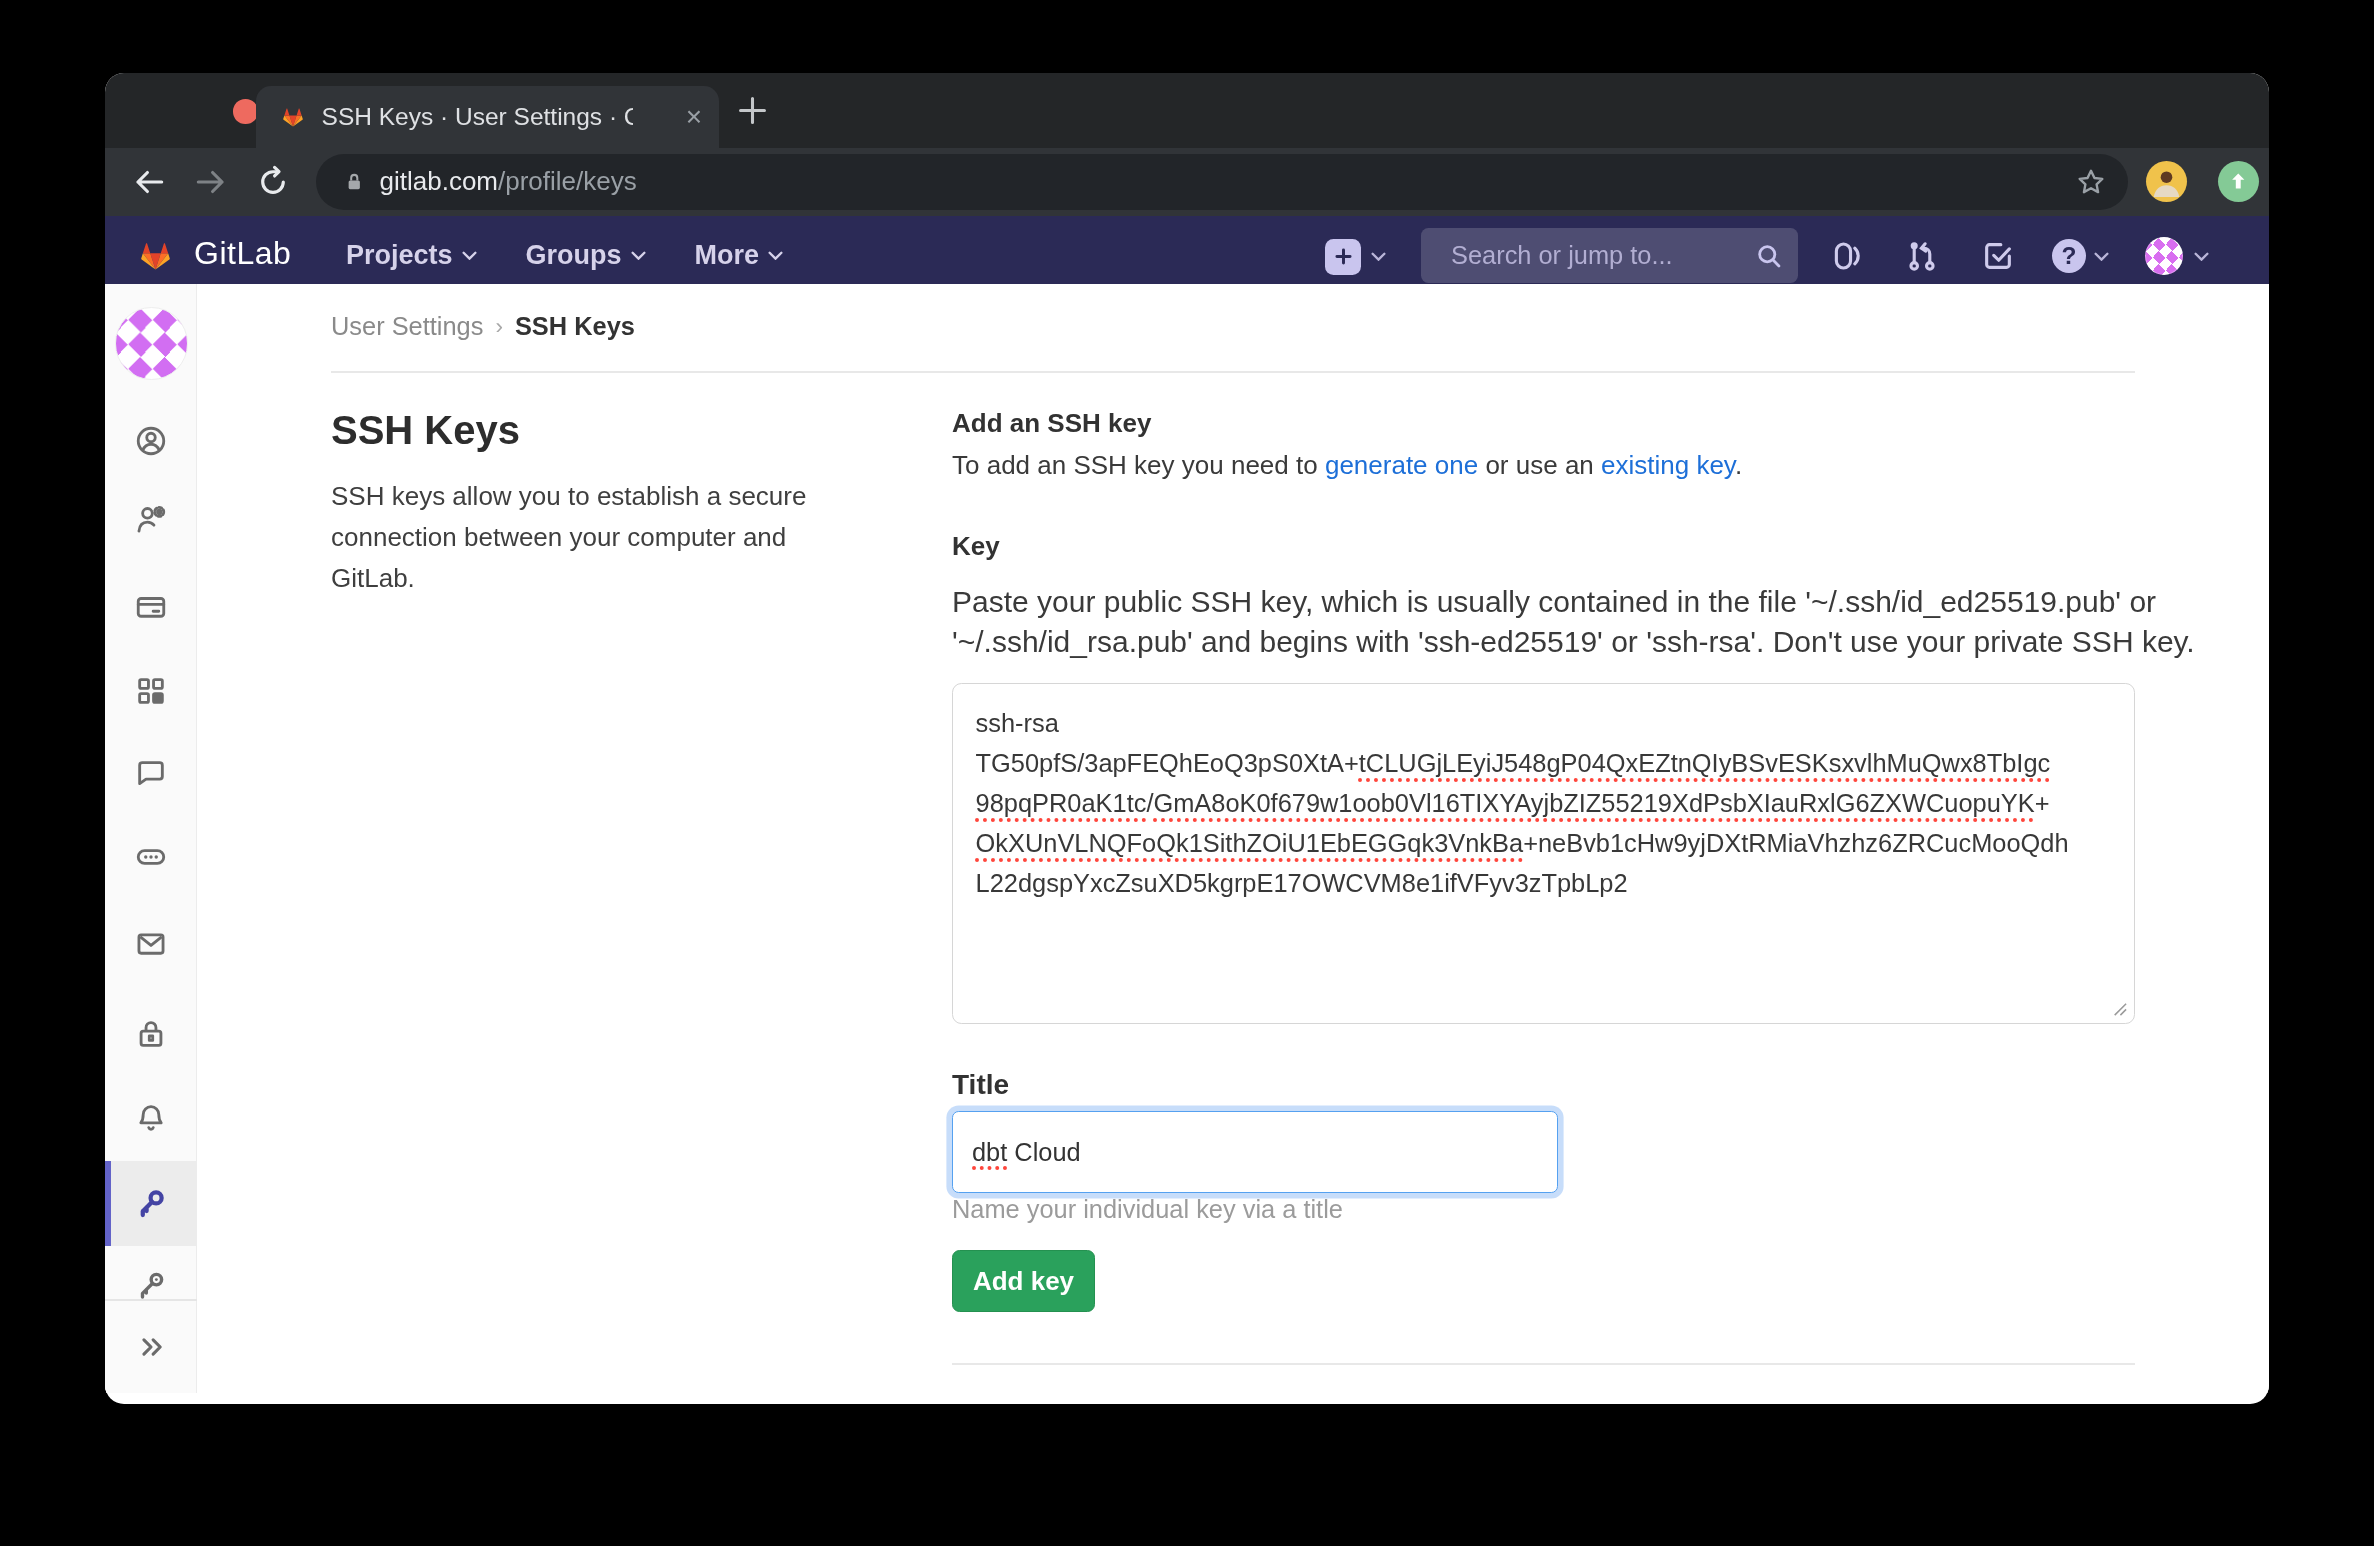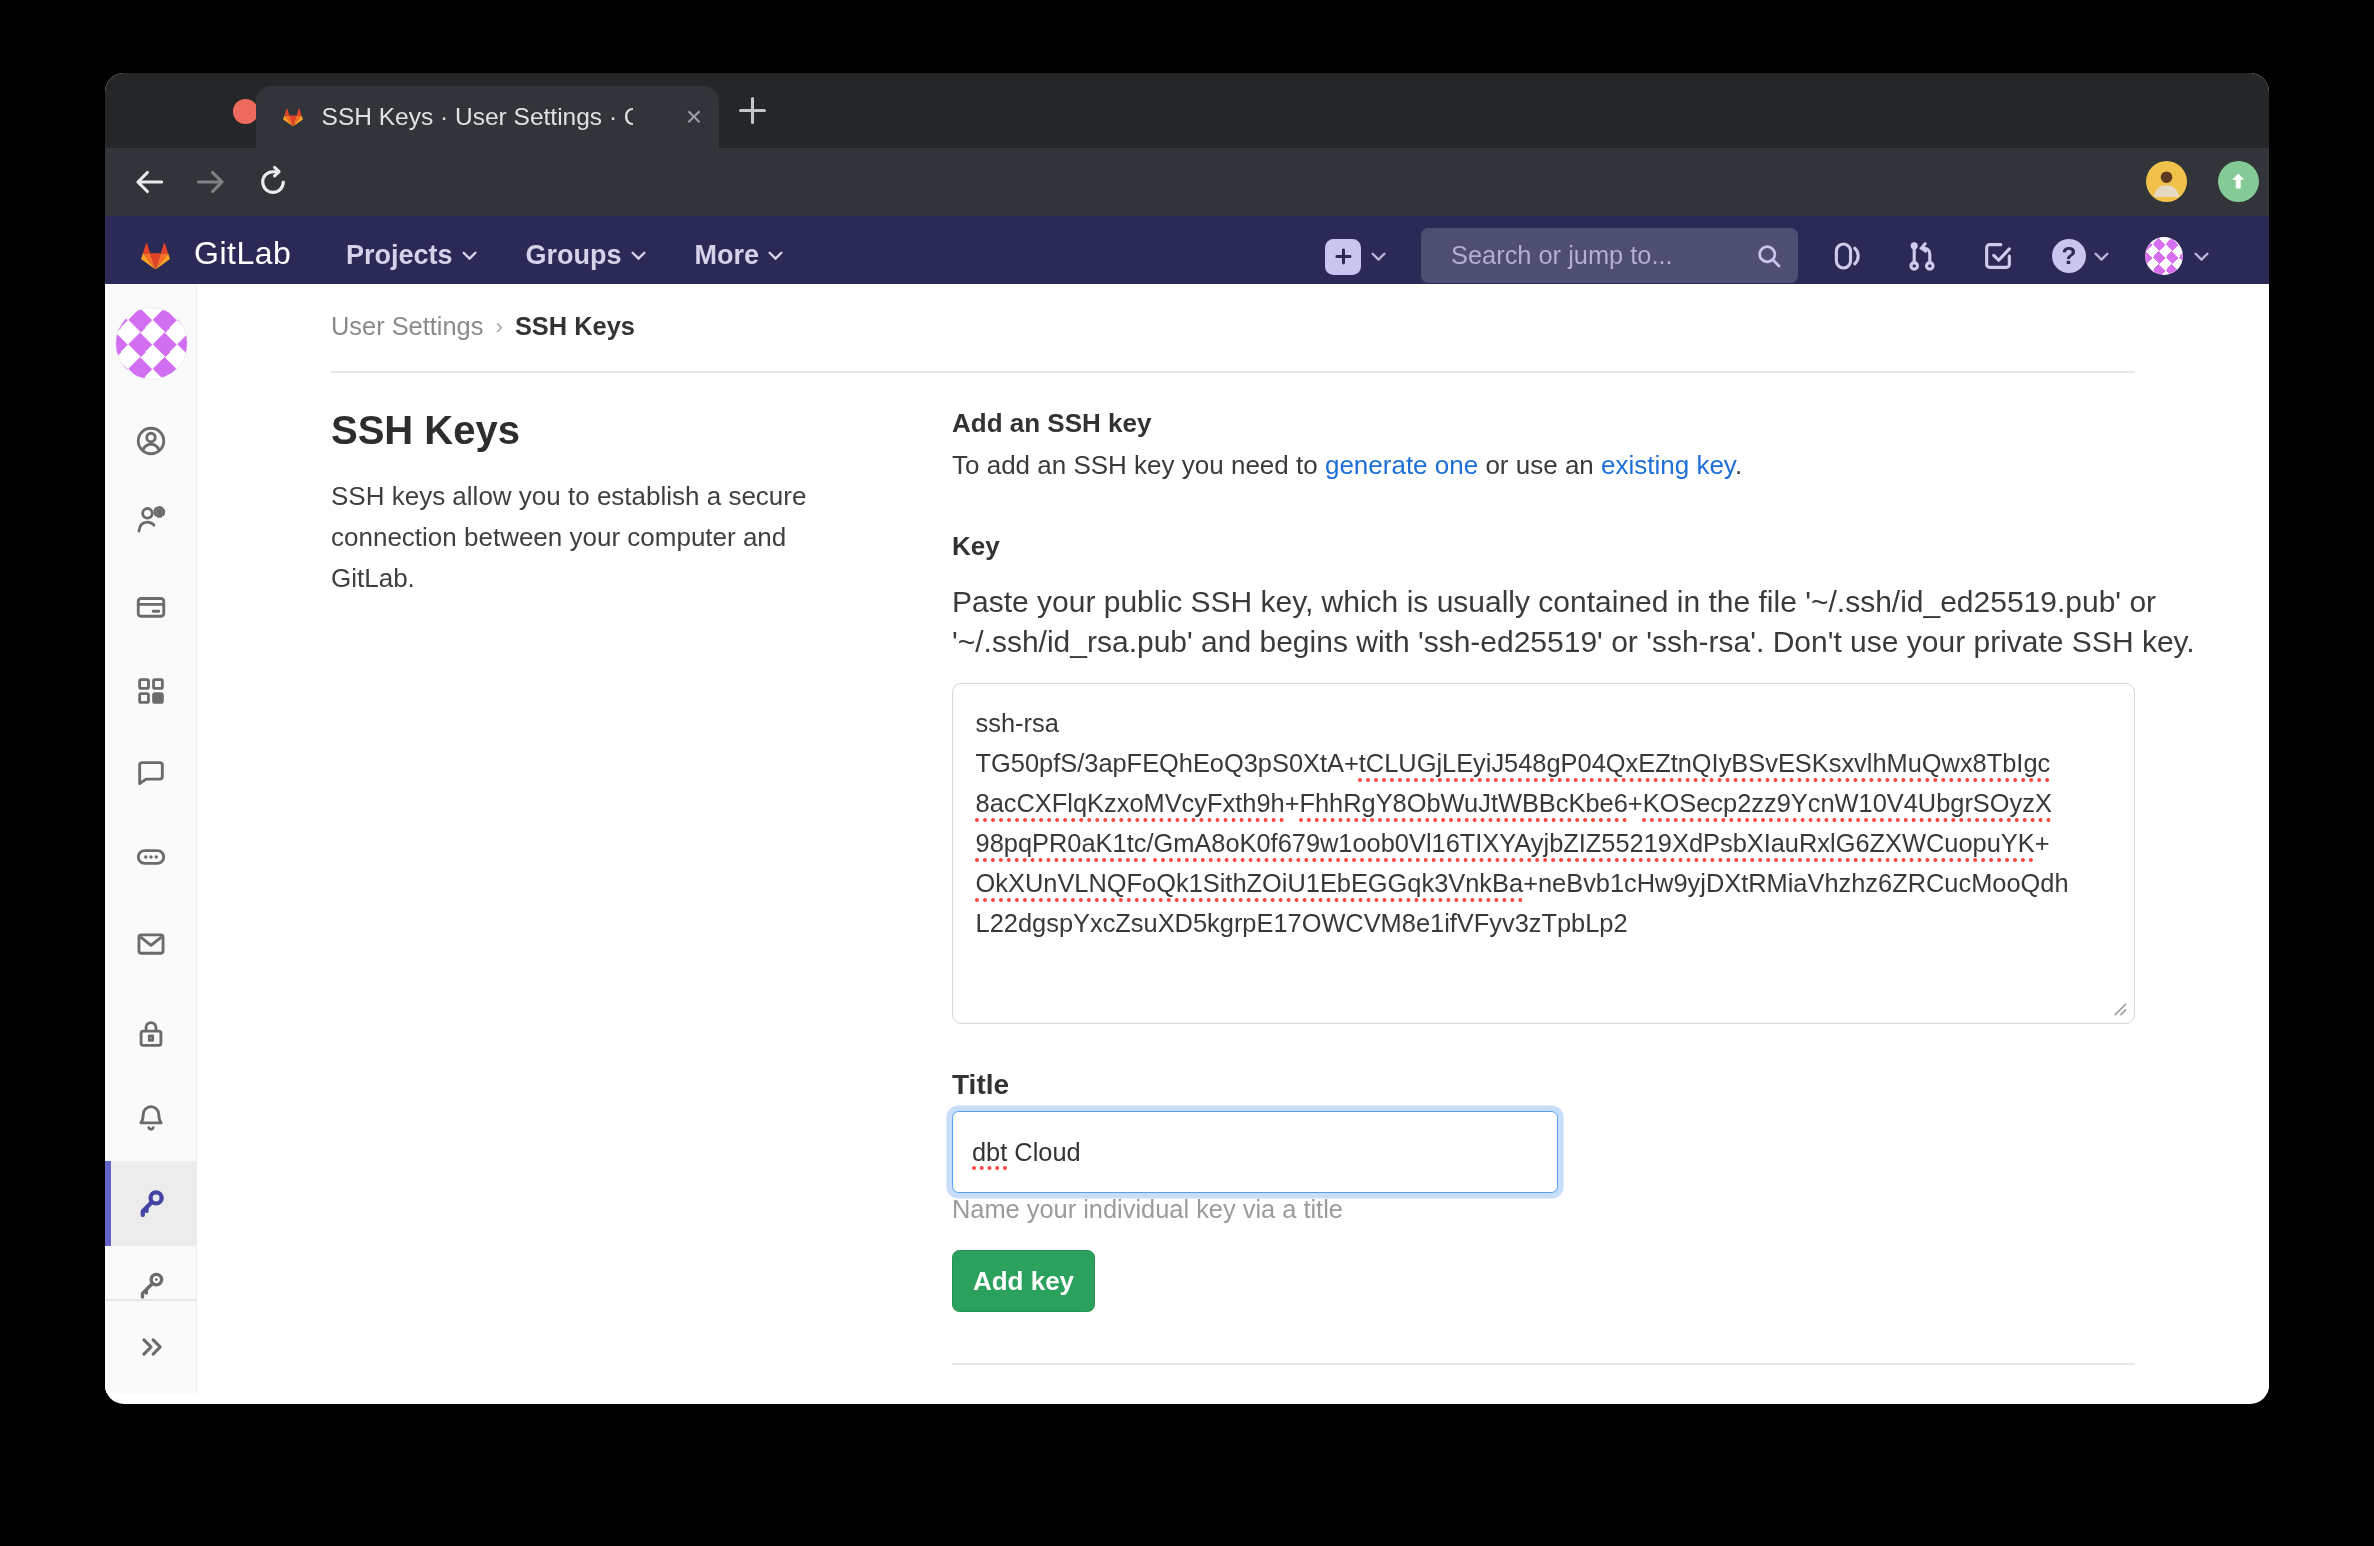--- a/index.html
+++ b/index.html
@@ -149,20 +149,30 @@
       <path d="M20 12H5M11 6l-6 6 6 6"></path>
     </svg>
     <svg class="navbtn btn-fwd" viewBox="0 0 24 24" stroke="#7e8286" stroke-width="2" fill="none" stroke-linecap="round" stroke-linejoin="round">
       <path d="M4 12h15M13 6l6 6-6 6"></path>
     </svg>
     <svg class="navbtn btn-reload" viewBox="0 0 24 24" stroke="#e8eaed" stroke-width="2" fill="none" stroke-linecap="round" stroke-linejoin="round">
       <path d="M18.5 12A6.5 6.5 0 1 1 12 5.5h3"></path>
       <path d="M13 2.8 15.8 5.5 13 8.2"></path>
     </svg>
 
+    <div class="urlpill">
+      <svg class="lock" viewBox="0 0 24 24">
+        <rect x="6.5" y="10.5" width="11" height="8.5" rx="1.5" fill="#a5a8ab"></rect>
+        <path d="M9 10.5V8a3 3 0 0 1 6 0v2.5" fill="none" stroke="#a5a8ab" stroke-width="2"></path>
+      </svg>
+      <div class="url"><span>gitlab.com</span><span class="path">/profile/keys</span></div>
+      <svg class="star" viewBox="0 0 24 24" fill="none" stroke="#9aa0a6" stroke-width="1.8" stroke-linejoin="round">
+        <path d="M12 3.6 14.6 9l5.9.7-4.3 4.1 1.1 5.8L12 16.7 6.7 19.6l1.1-5.8L3.5 9.7 9.4 9z"></path>
+      </svg>
+    </div>
 
     <div class="chromeavatar">
       <svg viewBox="0 0 24 24">
         <circle cx="12" cy="9.5" r="3.4" fill="#5f3a22"></circle>
         <path d="M4.5 21c.8-4.4 3.6-6.8 7.5-6.8s6.7 2.4 7.5 6.8z" fill="#e6d9c3"></path>
       </svg>
     </div>
     <div class="updatebtn">
       <svg width="24.5" height="24.5" viewBox="0 0 24 24">
         <path d="M12 4.5 18 10.5h-3.6V19h-4.8v-8.5H6z" fill="#fff"></path>
@@ -330,21 +340,20 @@
         <div class="f-keylabel">Key</div>
         <div class="f-keyhelp">
             <div>Paste your public SSH key, which is usually contained in the file '~/.ssh/id_ed25519.pub' or</div>
             <div>'~/.ssh/id_rsa.pub' and begins with 'ssh-ed25519' or 'ssh-rsa'. Don't use your private SSH key.</div>
           </div>
 
         <div class="keyarea">
           <div>
               <div class="key-line"><span>ssh-rsa</span></div>
               <div class="key-line"><span>TG50pfS/3apFEQhEoQ3pS0XtA+</span><span class="misspell">tCLUGjLEyiJ548gP04QxEZtnQIyBSvESKsxvlhMuQwx8TbIgc</span></div>
-              <div class="key-line"><span class="misspell">8acCXFlqKzxoMVcyFxth9h</span><span>+</span><span class="misspell">FhhRgY8ObWuJtWBBcKbe6</span><span>+</span><span class="misspell">KOSecp2zz9YcnW10V4UbgrSOyzX</span></div>
               <div class="key-line"><span class="misspell">98pqPR0aK1tc</span><span>/</span><span class="misspell">GmA8oK0f679w1oob0Vl16TIXYAyjbZIZ55219XdPsbXIauRxlG6ZXWCuopuYK</span><span>+</span></div>
               <div class="key-line"><span class="misspell">OkXUnVLNQFoQk1SithZOiU1EbEGGqk3VnkBa</span><span>+neBvb1cHw9yjDXtRMiaVhzhz6ZRCucMooQdh</span></div>
               <div class="key-line"><span>L22dgspYxcZsuXD5kgrpE17OWCVM8e1ifVFyv3zTpbLp2</span></div>
             </div>
           <svg class="resize-grip" viewBox="0 0 20 20" stroke="#9a9a9a" stroke-width="1.6">
             <path d="M18 6 6 18M18 12l-6 6"></path>
           </svg>
         </div>
 
         <div class="f-titlelabel">Title</div>

